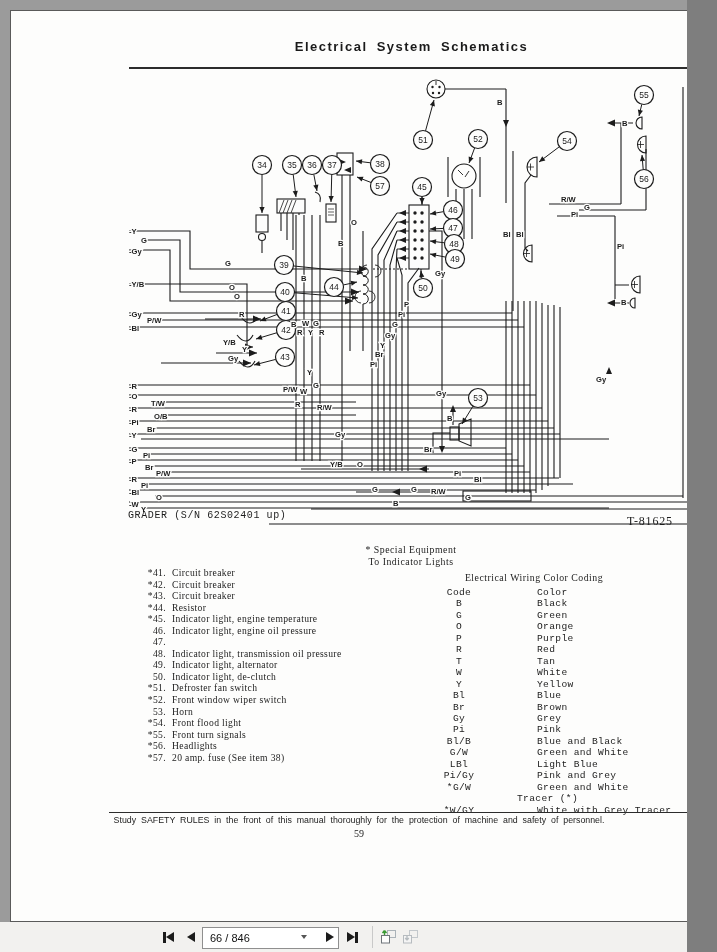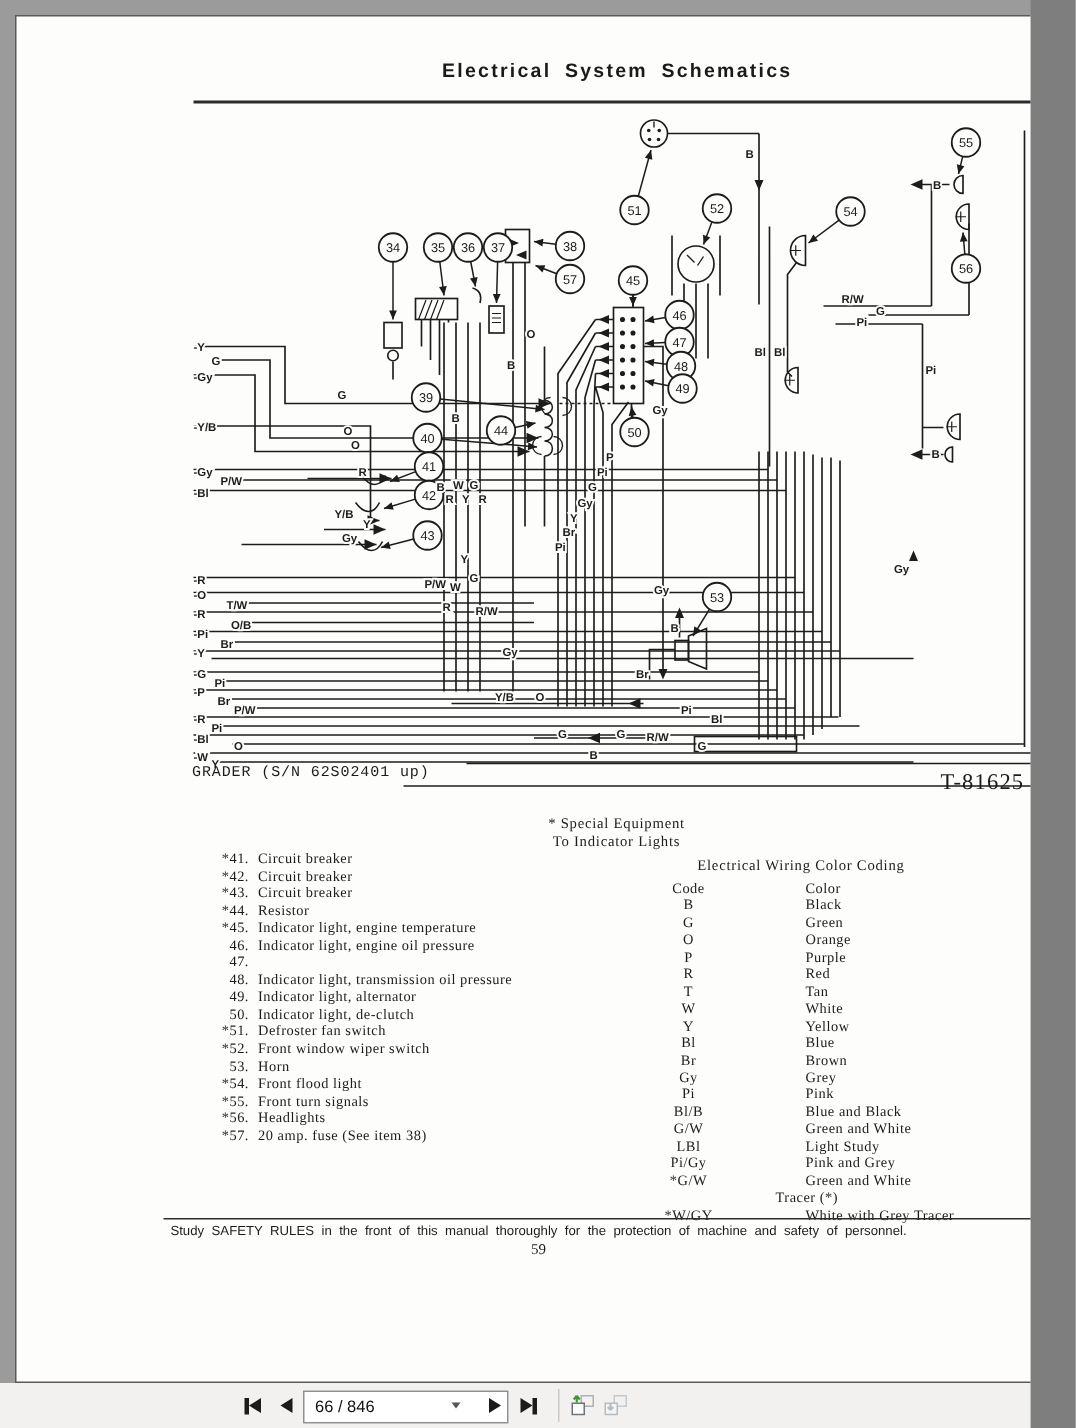--- a/index.html
+++ b/index.html
@@ -11,34 +11,34 @@
   #page *{box-sizing:border-box;}
   #doc-title{position:absolute;left:118px;top:28px;width:565px;text-align:center;
              font-family:"Liberation Sans",sans-serif;font-size:13px;font-weight:700;
              letter-spacing:1.5px;word-spacing:4px;color:#1a1a1a;}
   #title-rule{position:absolute;left:118px;top:56px;width:576px;height:0;
               border-top:2px solid #2c2c2c;}
   #dsvg{position:absolute;left:0;top:0;width:696px;height:910px;}
   #grader-caption{position:absolute;left:117px;top:499px;font-family:Liberation Mono, monospace;
                   font-size:10px;letter-spacing:0.6px;color:#1c1c1c;}
   #ref-number{position:absolute;left:616px;top:503px;font-family:"Liberation Serif",serif;
-              font-size:15px;letter-spacing:0.8px;color:#1c1c1c;text-align:right;}
+              font-size:12px;letter-spacing:0.8px;color:#1c1c1c;text-align:right;}
   #diagram-note{position:absolute;left:290px;top:533px;width:220px;text-align:center;
                 font-family:"Liberation Serif",serif;font-size:9.8px;letter-spacing:0.5px;
                 color:#1c1c1c;line-height:11.5px;}
   
   #parts-list{position:absolute;left:122px;top:556px;font-family:"Liberation Serif",serif;
               font-size:9.6px;line-height:11.55px;color:#1c1c1c;letter-spacing:0.35px;}
   .pl-row{display:flex;}
   .pl-num{width:33px;text-align:right;white-space:pre;}
   .pl-desc{margin-left:6px;white-space:pre-line;}
   
   #cc-title{position:absolute;left:413px;top:561px;width:220px;text-align:center;
             font-family:"Liberation Serif",serif;font-size:9.8px;letter-spacing:0.5px;color:#1c1c1c;}
-  #cc-table{position:absolute;left:418px;top:576px;font-family:Liberation Serif, serif;
+  #cc-table{position:absolute;left:418px;top:576px;font-family:Liberation Mono, monospace;
             font-size:9.6px;line-height:11.45px;color:#1c1c1c;letter-spacing:0.35px;}
   .cc-row{display:flex;}
   .cc-code{width:60px;text-align:center;}
   .cc-color{margin-left:48px;}
   .cc-cont{margin-left:88px;}
   
   #footer-rule{position:absolute;left:98px;top:801px;width:584px;border-top:1.5px solid #2c2c2c;}
   #safety-line{position:absolute;left:60px;top:804px;width:576px;text-align:center;
                font-size:8.8px;word-spacing:2.5px;color:#1c1c1c;}
   #page-number{position:absolute;left:0;top:817px;width:696px;text-align:center;
@@ -533,21 +533,21 @@
           <div class="cc-row">
             <span class="cc-code">Bl/B</span>
             <span class="cc-color">Blue and Black</span>
           </div>
           <div class="cc-row">
             <span class="cc-code">G/W</span>
             <span class="cc-color">Green and White</span>
           </div>
           <div class="cc-row">
             <span class="cc-code">LBl</span>
-            <span class="cc-color">Light Study</span>
+            <span class="cc-color">Light Blue</span>
           </div>
           <div class="cc-row">
             <span class="cc-code">Pi/Gy</span>
             <span class="cc-color">Pink and Grey</span>
           </div>
           <div class="cc-row">
             <span class="cc-code">*G/W</span>
             <span class="cc-color">Green and White</span>
           </div>
           <div class="cc-row">

